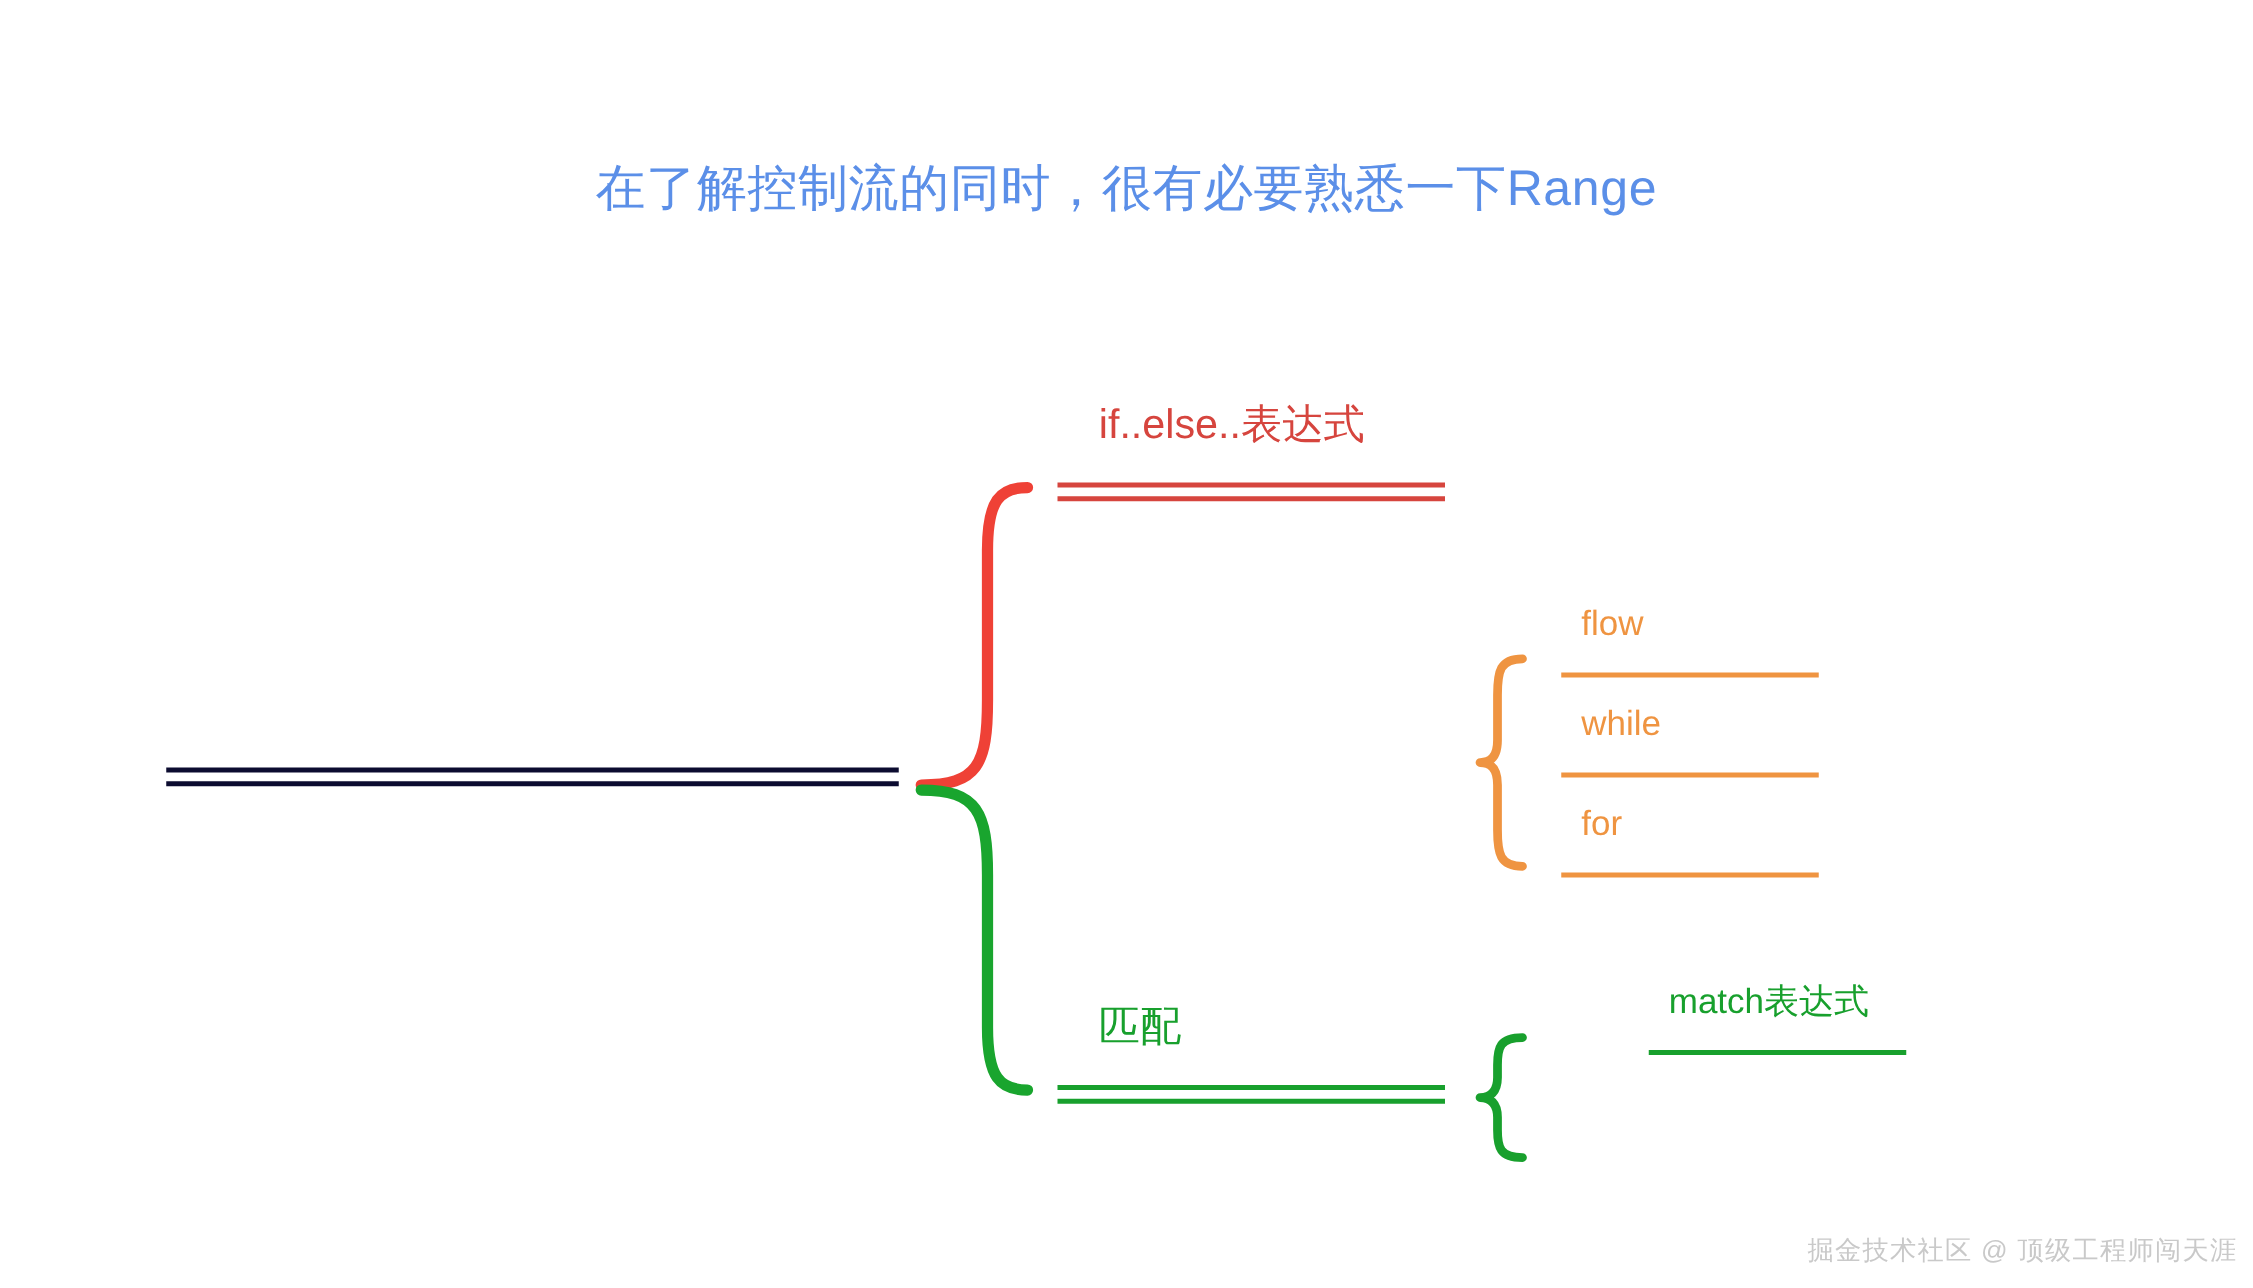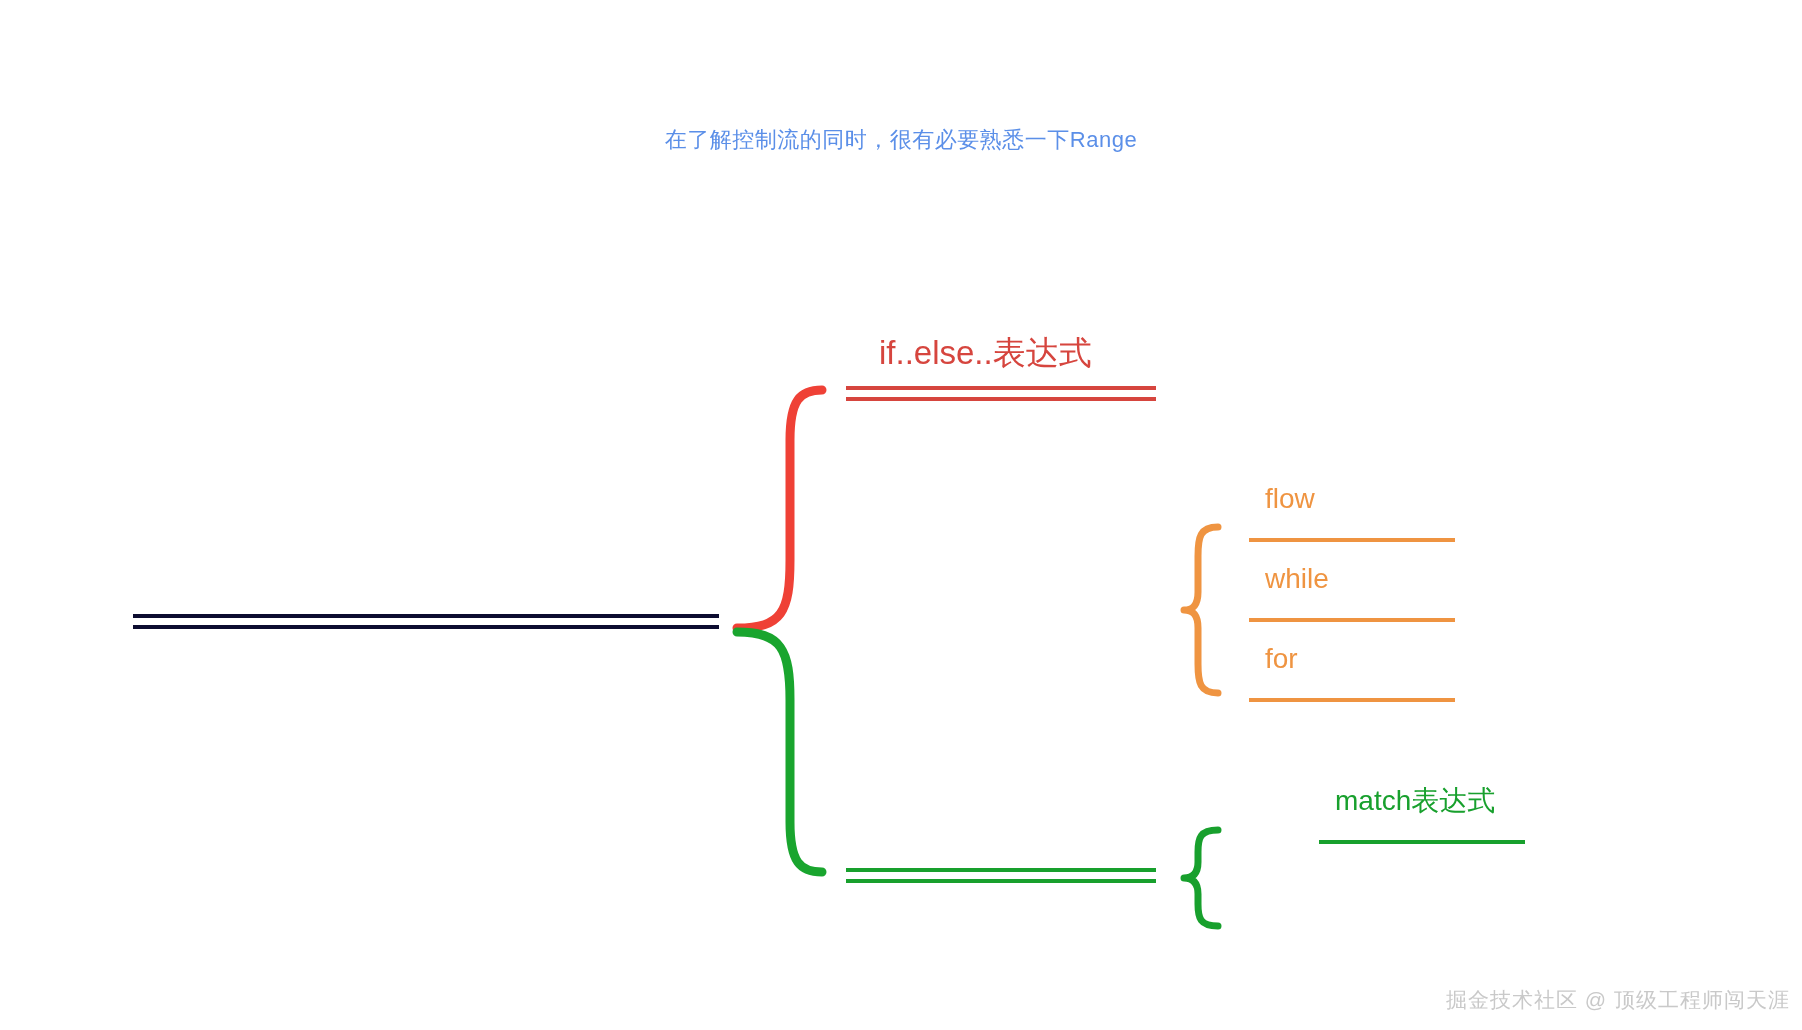--- a/index.html
+++ b/index.html
@@ -19,21 +19,21 @@
     overflow: hidden;
   }
 
   
   #page-heading {
     position: absolute;
     left: 0;
     top: 127px;
     width: 1802px;
     text-align: center;
-    font-size: 22px;
+    font-size: 40px;
     line-height: 1.2;
     color: #5b8fe8;
     letter-spacing: 0.5px;
     white-space: nowrap;
     font-weight: 400;
   }
 
   
   .node {
     position: absolute;
@@ -69,21 +69,20 @@
     background: #0c0c30;
   }
   #root-node .rule.r1 { top: 74px; }
   #root-node .rule.r2 { top: 85px; }
 
   
   .branch-node .node-label {
     font-size: 33px;
     font-weight: 400;
     padding-left: 33px;
-    margin-top: 14px;
   }
   .branch-node .rule {
     height: 4px;
   }
 
   #branch-ifelse {
     left: 846px;
     top: 320px;
     width: 310px;
     height: 100px;
@@ -185,20 +184,21 @@
   </div>
 
   <div class="node branch-node" id="branch-ifelse">
     <span class="node-label">if..else..表达式</span>
     <span class="rule r1"></span>
     <span class="rule r2"></span>
   </div>
 
 
   <div class="node branch-node" id="branch-match">
+    <span class="node-label">匹配</span>
     <span class="rule r1"></span>
     <span class="rule r2"></span>
   </div>
 
   <div class="node leaf-node leaf-orange" id="leaf-loop">
     <span class="node-label">flow</span>
     <span class="rule"></span>
   </div>
 
   <div class="node leaf-node leaf-orange" id="leaf-for">

